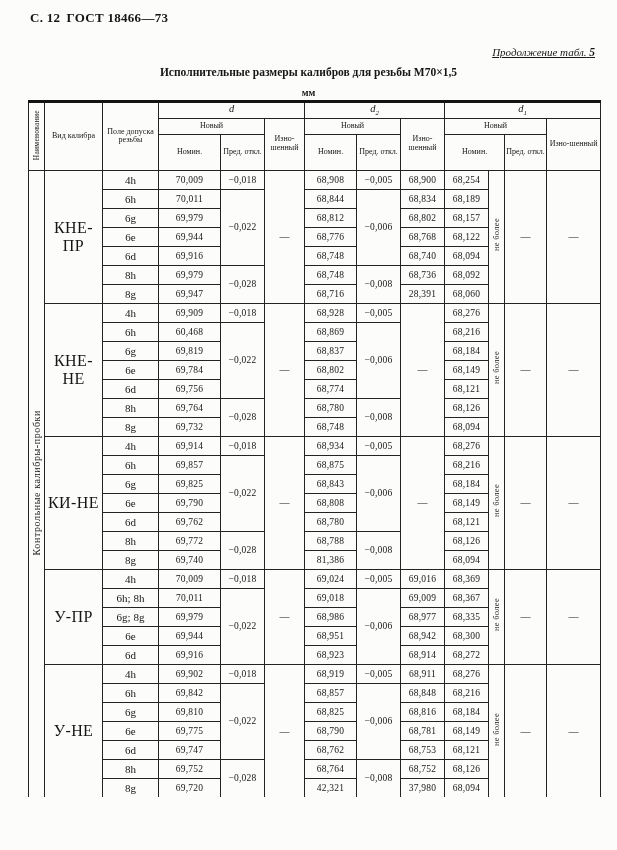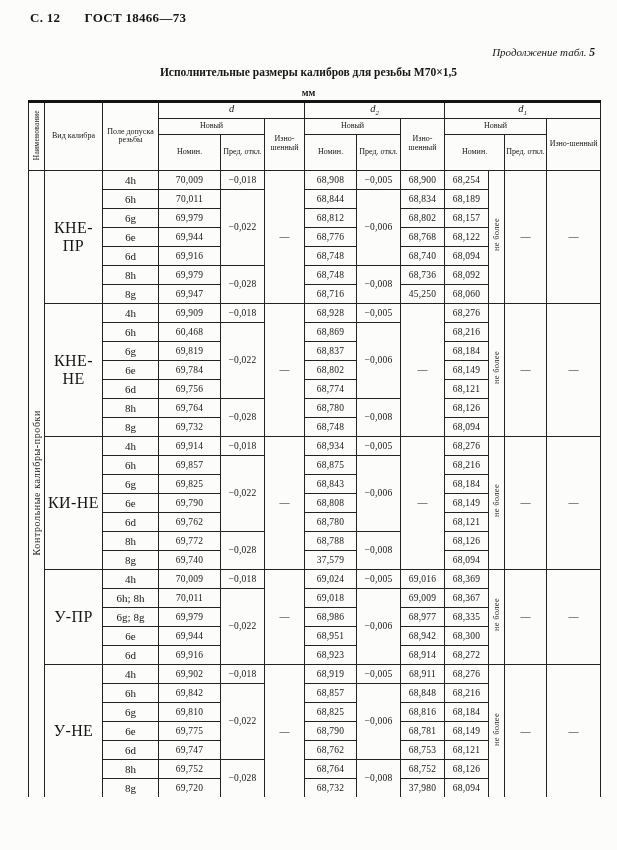--- a/index.html
+++ b/index.html
@@ -3,22 +3,22 @@
 <meta charset="utf-8">
 <style>
   html,body{margin:0;padding:0;background:#e9e9e6;}
   .page{
     position:relative;width:617px;height:850px;margin:0 auto;
     background:#fcfcfa;color:#161616;
     font-family:"Liberation Serif","DejaVu Serif",serif;
     overflow:hidden;
   }
   .corner{position:absolute;left:30px;top:10px;font-size:13px;font-weight:bold;letter-spacing:.3px;}
-  .corner .pg{font-weight:bold;margin-right:24px;}
-  .continuation{position:absolute;top:46px;right:22px;font-style:italic;font-size:11px;}
+  .corner .pg{font-weight:bold;margin-right:6px;}
+  .continuation{position:absolute;top:46px;right:22px;font-style:italic;font-size:11px;text-decoration:underline;}
   .continuation b{font-size:11.5px;}
   .title{position:absolute;top:66px;left:0;width:100%;text-align:center;font-weight:bold;font-size:11.5px;}
   .units{position:absolute;top:87px;left:0;width:100%;text-align:center;font-weight:bold;font-size:10px;}
 
   table.gost{
     position:absolute;left:28px;top:100px;
     width:572px;table-layout:fixed;border-collapse:collapse;
     border-top:3px solid #141414;
     border-bottom-style:hidden;
   }
@@ -157,21 +157,21 @@
           <td class="num" rowspan="2">−0,028</td>
           <td class="num">68,748</td>
           <td class="num" rowspan="2">−0,008</td>
           <td class="num">68,736</td>
           <td class="num">68,092</td>
         </tr>
         <tr>
           <td class="c-pole">8g</td>
           <td class="num">69,947</td>
           <td class="num">68,716</td>
-          <td class="num">45,250</td>
+          <td class="num">28,391</td>
           <td class="num">68,060</td>
         </tr>
         <tr>
           <td class="vid" rowspan="7">КНЕ-НЕ</td>
           <td class="c-pole">4h</td>
           <td class="num">69,909</td>
           <td class="num">−0,018</td>
           <td class="dash" rowspan="7">—</td>
           <td class="num">68,928</td>
           <td class="num">−0,005</td>
@@ -265,21 +265,21 @@
           <td class="c-pole">8h</td>
           <td class="num">69,772</td>
           <td class="num" rowspan="2">−0,028</td>
           <td class="num">68,788</td>
           <td class="num" rowspan="2">−0,008</td>
           <td class="num">68,126</td>
         </tr>
         <tr>
           <td class="c-pole">8g</td>
           <td class="num">69,740</td>
-          <td class="num">37,579</td>
+          <td class="num">81,386</td>
           <td class="num">68,094</td>
         </tr>
         <tr>
           <td class="vid" rowspan="5">У-ПР</td>
           <td class="c-pole">4h</td>
           <td class="num">70,009</td>
           <td class="num">−0,018</td>
           <td class="dash" rowspan="5">—</td>
           <td class="num">69,024</td>
           <td class="num">−0,005</td>
@@ -368,20 +368,20 @@
           <td class="num">69,752</td>
           <td class="num" rowspan="2">−0,028</td>
           <td class="num">68,764</td>
           <td class="num" rowspan="2">−0,008</td>
           <td class="num">68,752</td>
           <td class="num">68,126</td>
         </tr>
         <tr>
           <td class="c-pole">8g</td>
           <td class="num">69,720</td>
-          <td class="num">68,732</td>
+          <td class="num">42,321</td>
           <td class="num">37,980</td>
           <td class="num">68,094</td>
         </tr>
       </tbody>
   </table>
 
 </div>
 
 </body></html>

